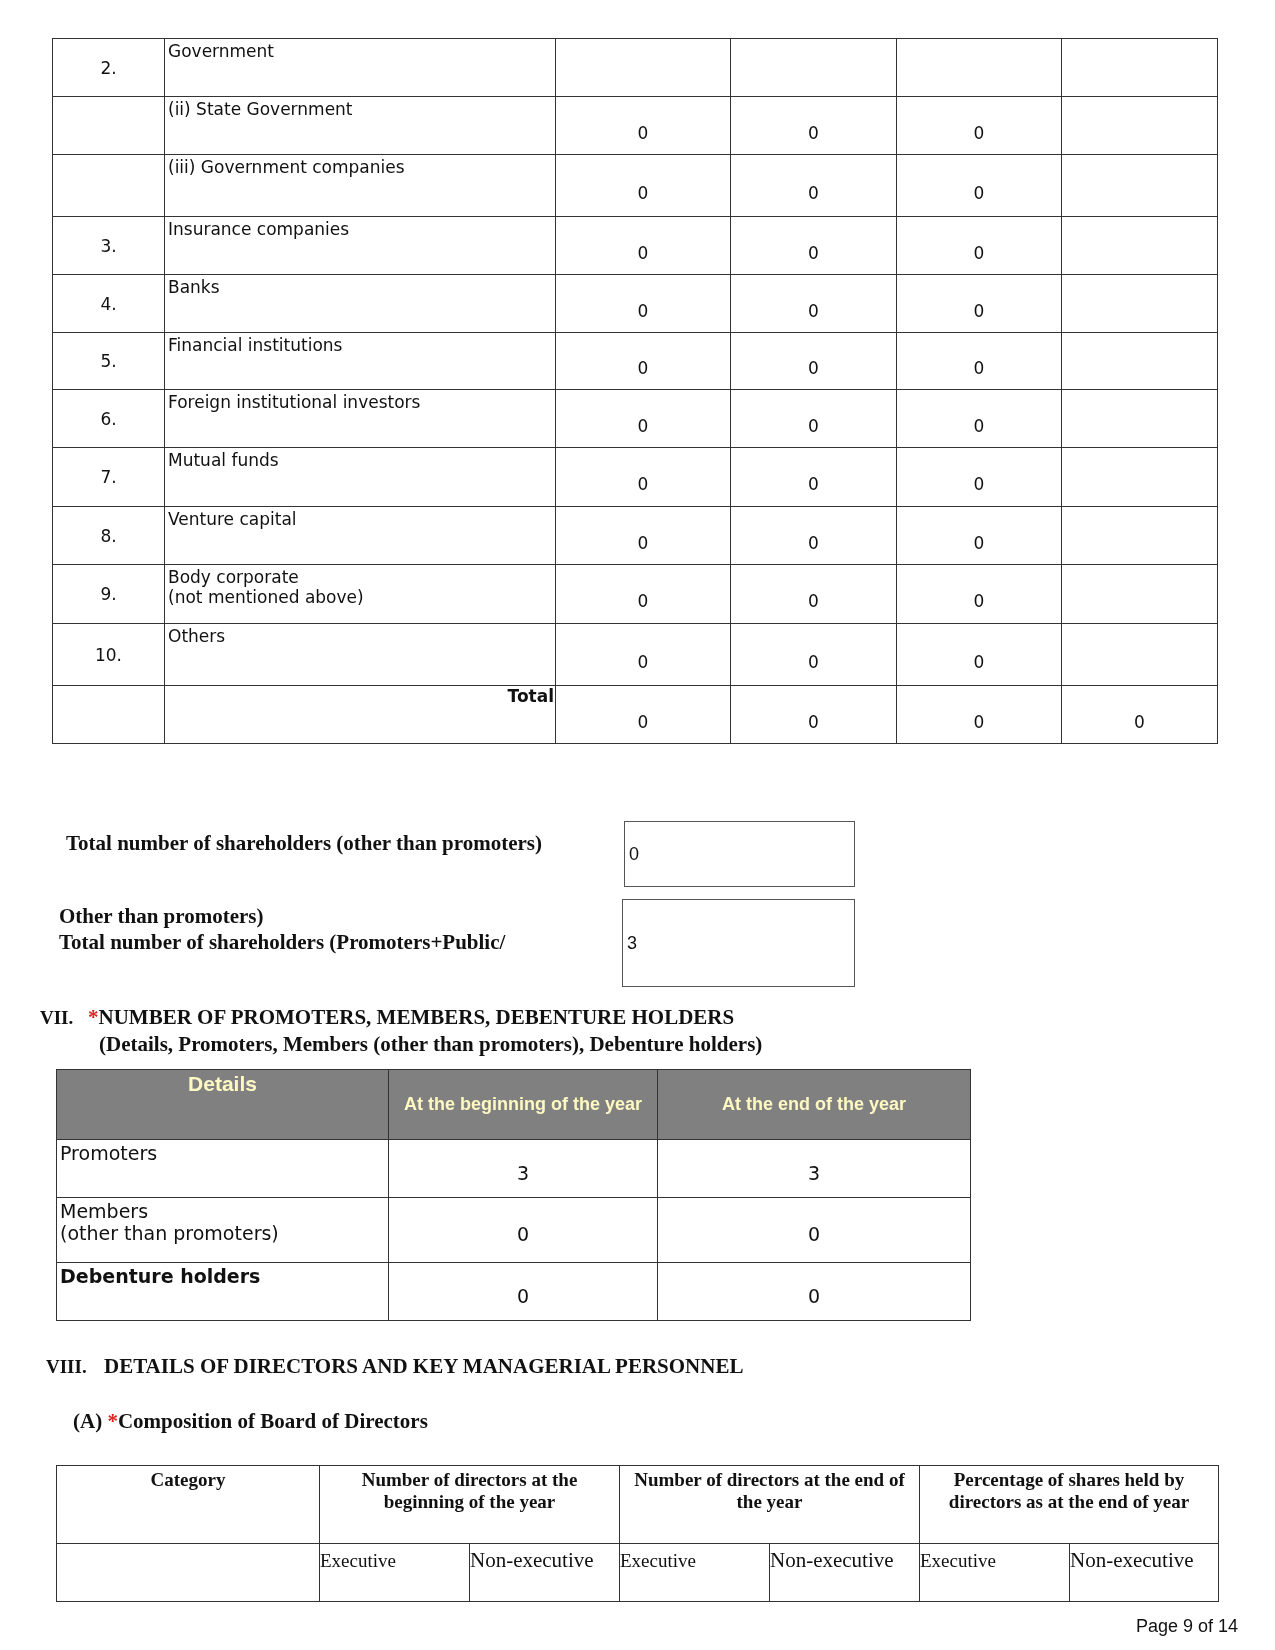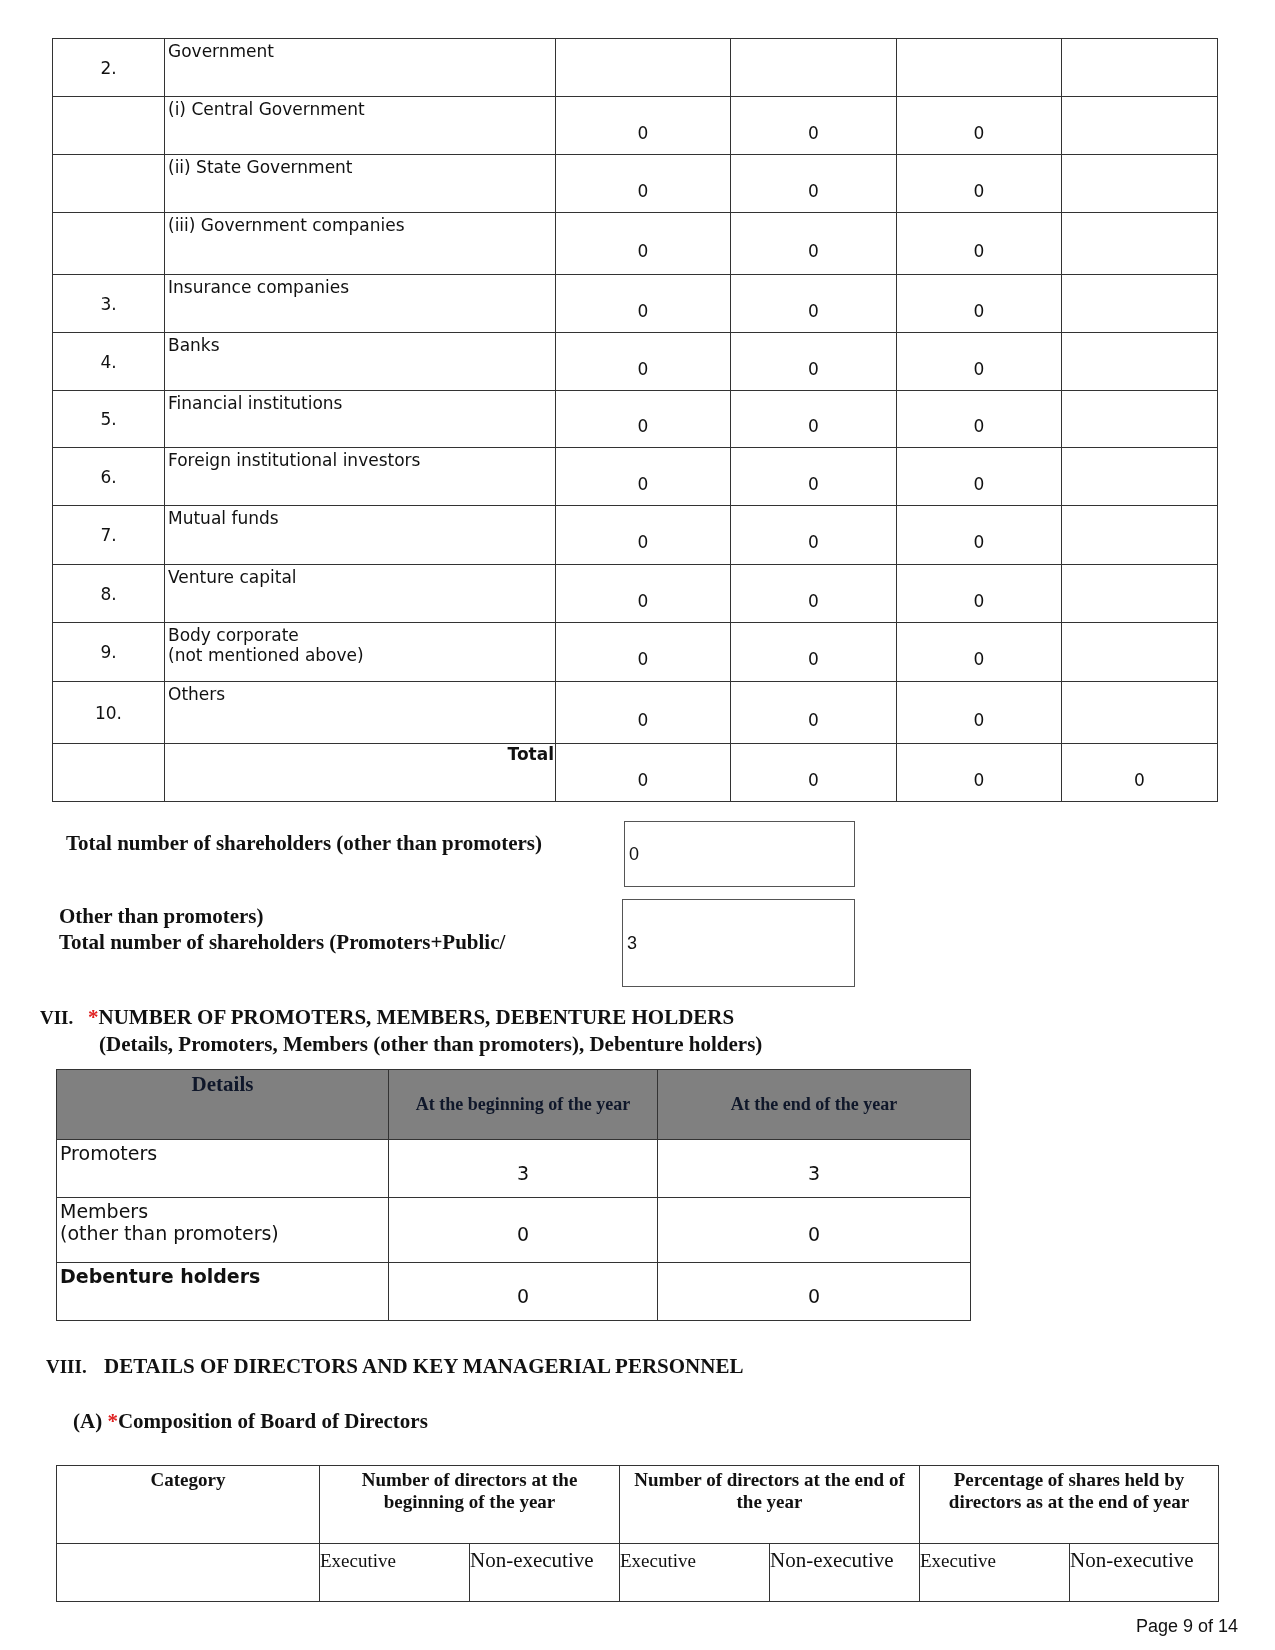--- a/index.html
+++ b/index.html
@@ -21,21 +21,21 @@
   #t1 td.total-lbl { text-align: right; font-weight: bold; padding: 0 1px 0 0; vertical-align: top; }
 
   .sh-label { font-family: "Liberation Serif", serif; font-weight: bold; font-size: 21px; line-height: 26px; }
   .sh-box { border: 1.5px solid #555; font-family: "Liberation Sans", sans-serif; font-size: 18px; padding-left: 4px; display: flex; align-items: center; }
 
   .sec-head { font-family: "Liberation Serif", serif; font-weight: bold; font-size: 21px; line-height: 27px; }
   .req { color: #e02020; }
 
   
   #t2 { left: 56px; top: 1069px; width: 915px; }
-  #t2 th { background: #808080; font-family: Liberation Serif, serif; font-weight: bold; color: #0f172a; }
+  #t2 th { background: #808080; font-family: Liberation Sans, sans-serif; font-weight: bold; color: #fef9c3; }
   #t2 td { font-size: 19px; }
   #t2 td.lbl { text-align: left; vertical-align: top; padding: 2px 3px; }
   #t2 td.val { text-align: center; vertical-align: middle; padding-top: 8px; }
 
   
   #t3 { left: 56px; top: 1465px; width: 1163px; }
   #t3 th { font-family: "Liberation Serif", serif; font-weight: bold; font-size: 19px; line-height: 22px; vertical-align: top; padding-top: 3px; }
   #t3 td { font-family: "Liberation Serif", serif; font-size: 19px; vertical-align: top; padding-top: 6px; }
   #t3 .ne { font-size: 21px; padding-top: 4px; }
 
@@ -45,28 +45,20 @@
 <body>
 
 <table id="t1">
   <tbody id="t1body">
       <tr style="height: 58px;">
         <td class="no">2.</td>
         <td class="lbl" style="white-space:pre-line;">Government</td>
         <td class="val"></td>
         <td class="val2"></td>
         <td class="val3"></td>
-        <td class="val4"></td>
-      </tr>
-      <tr style="height: 58px;">
-        <td class="no"></td>
-        <td class="lbl" style="white-space:pre-line;">(i) Central Government</td>
-        <td class="val">0</td>
-        <td class="val2">0</td>
-        <td class="val3">0</td>
         <td class="val4"></td>
       </tr>
       <tr style="height: 58px;">
         <td class="no"></td>
         <td class="lbl" style="white-space:pre-line;">(ii) State Government</td>
         <td class="val">0</td>
         <td class="val2">0</td>
         <td class="val3">0</td>
         <td class="val4"></td>
       </tr>

